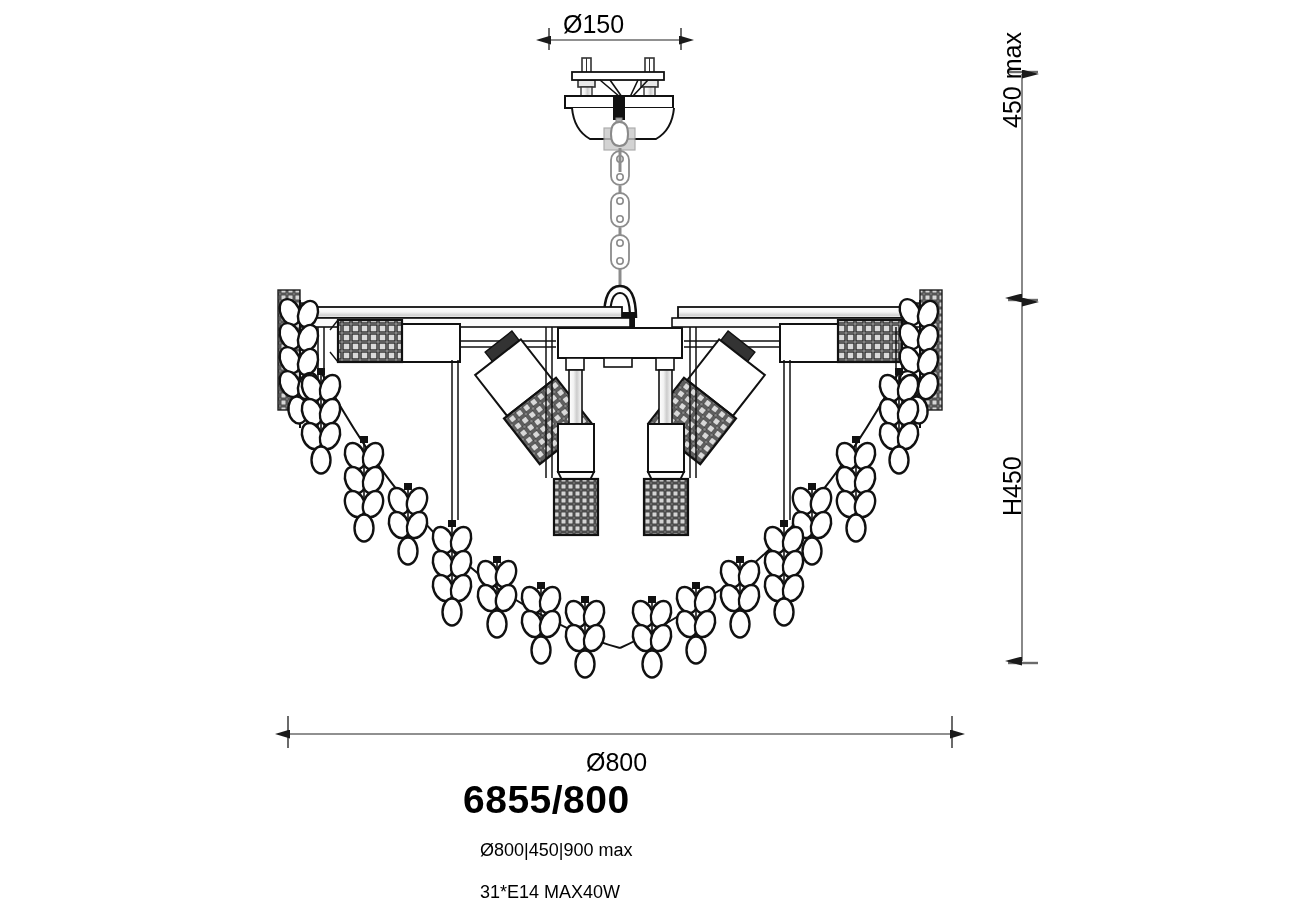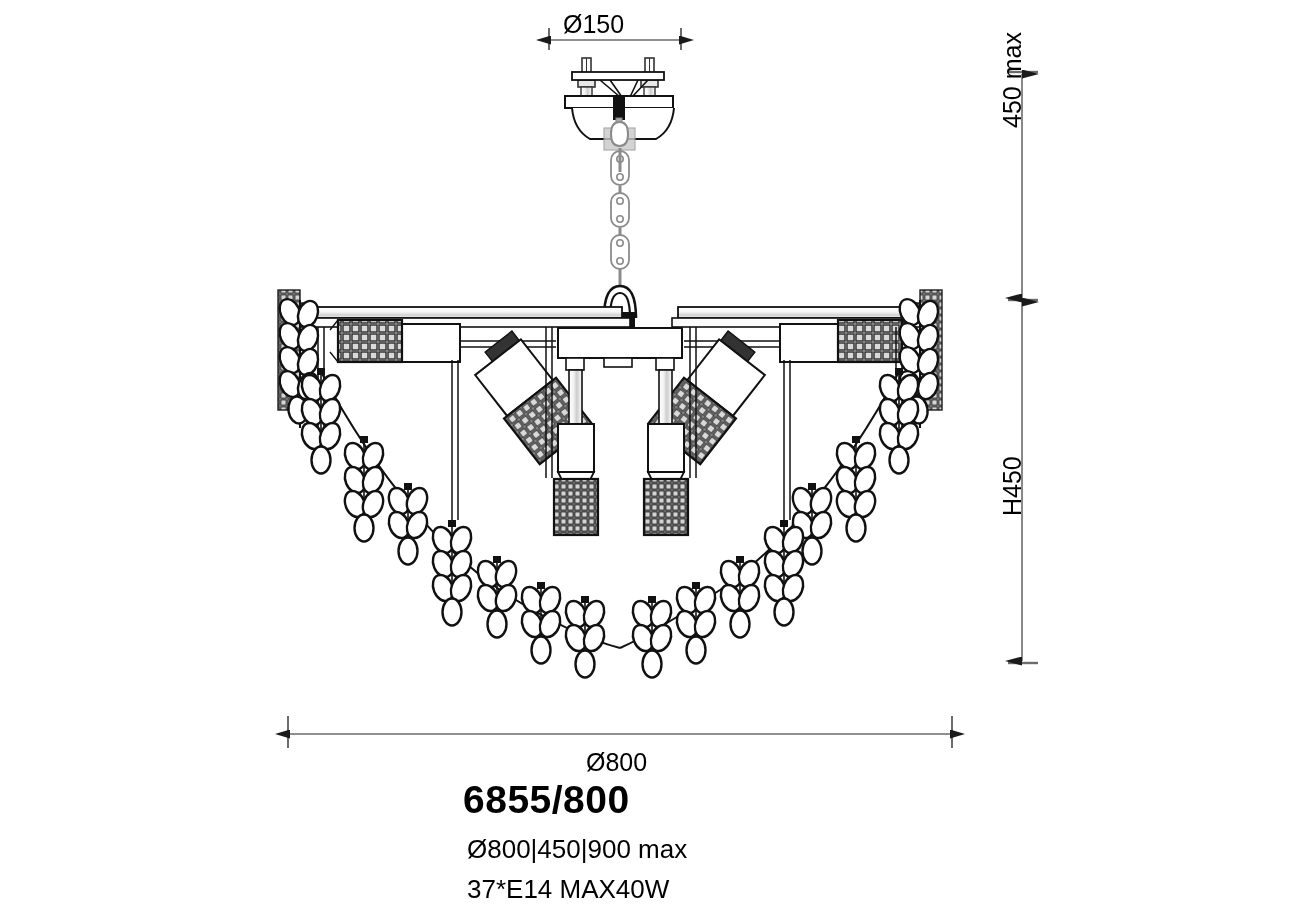--- a/index.html
+++ b/index.html
@@ -48,23 +48,23 @@
     width:700px;
   }
   #caption .model{
     font-size:39px;
     font-weight:bold;
     line-height:1.04;
     letter-spacing:0.5px;
     margin:0 0 10px 0;
   }
   #caption .spec{
-    font-size:26px;
+    font-size:18px;
     line-height:1.42;
-    margin:4px;
+    margin:17px;
   }
 </style>
 </head>
 <body>
 
 <div id="stage">
 
   <svg class="layer" viewBox="0 0 1300 919">
     <defs>
 
@@ -341,16 +341,16 @@
 
   <div class="dimtext" id="dim-bottom-label">Ø800</div>
 
   <div class="dimtext" id="dim-right-top-label">450 max</div>
 
   <div class="dimtext" id="dim-right-bottom-label">H450</div>
 
   <div id="caption">
     <div class="model">6855/800</div>
     <div class="spec">Ø800|450|900 max</div>
-    <div class="spec">37*E14 MAX40W</div>
+    <div class="spec">31*E14 MAX40W</div>
   </div>
 
 </div>
 
 </body></html>

